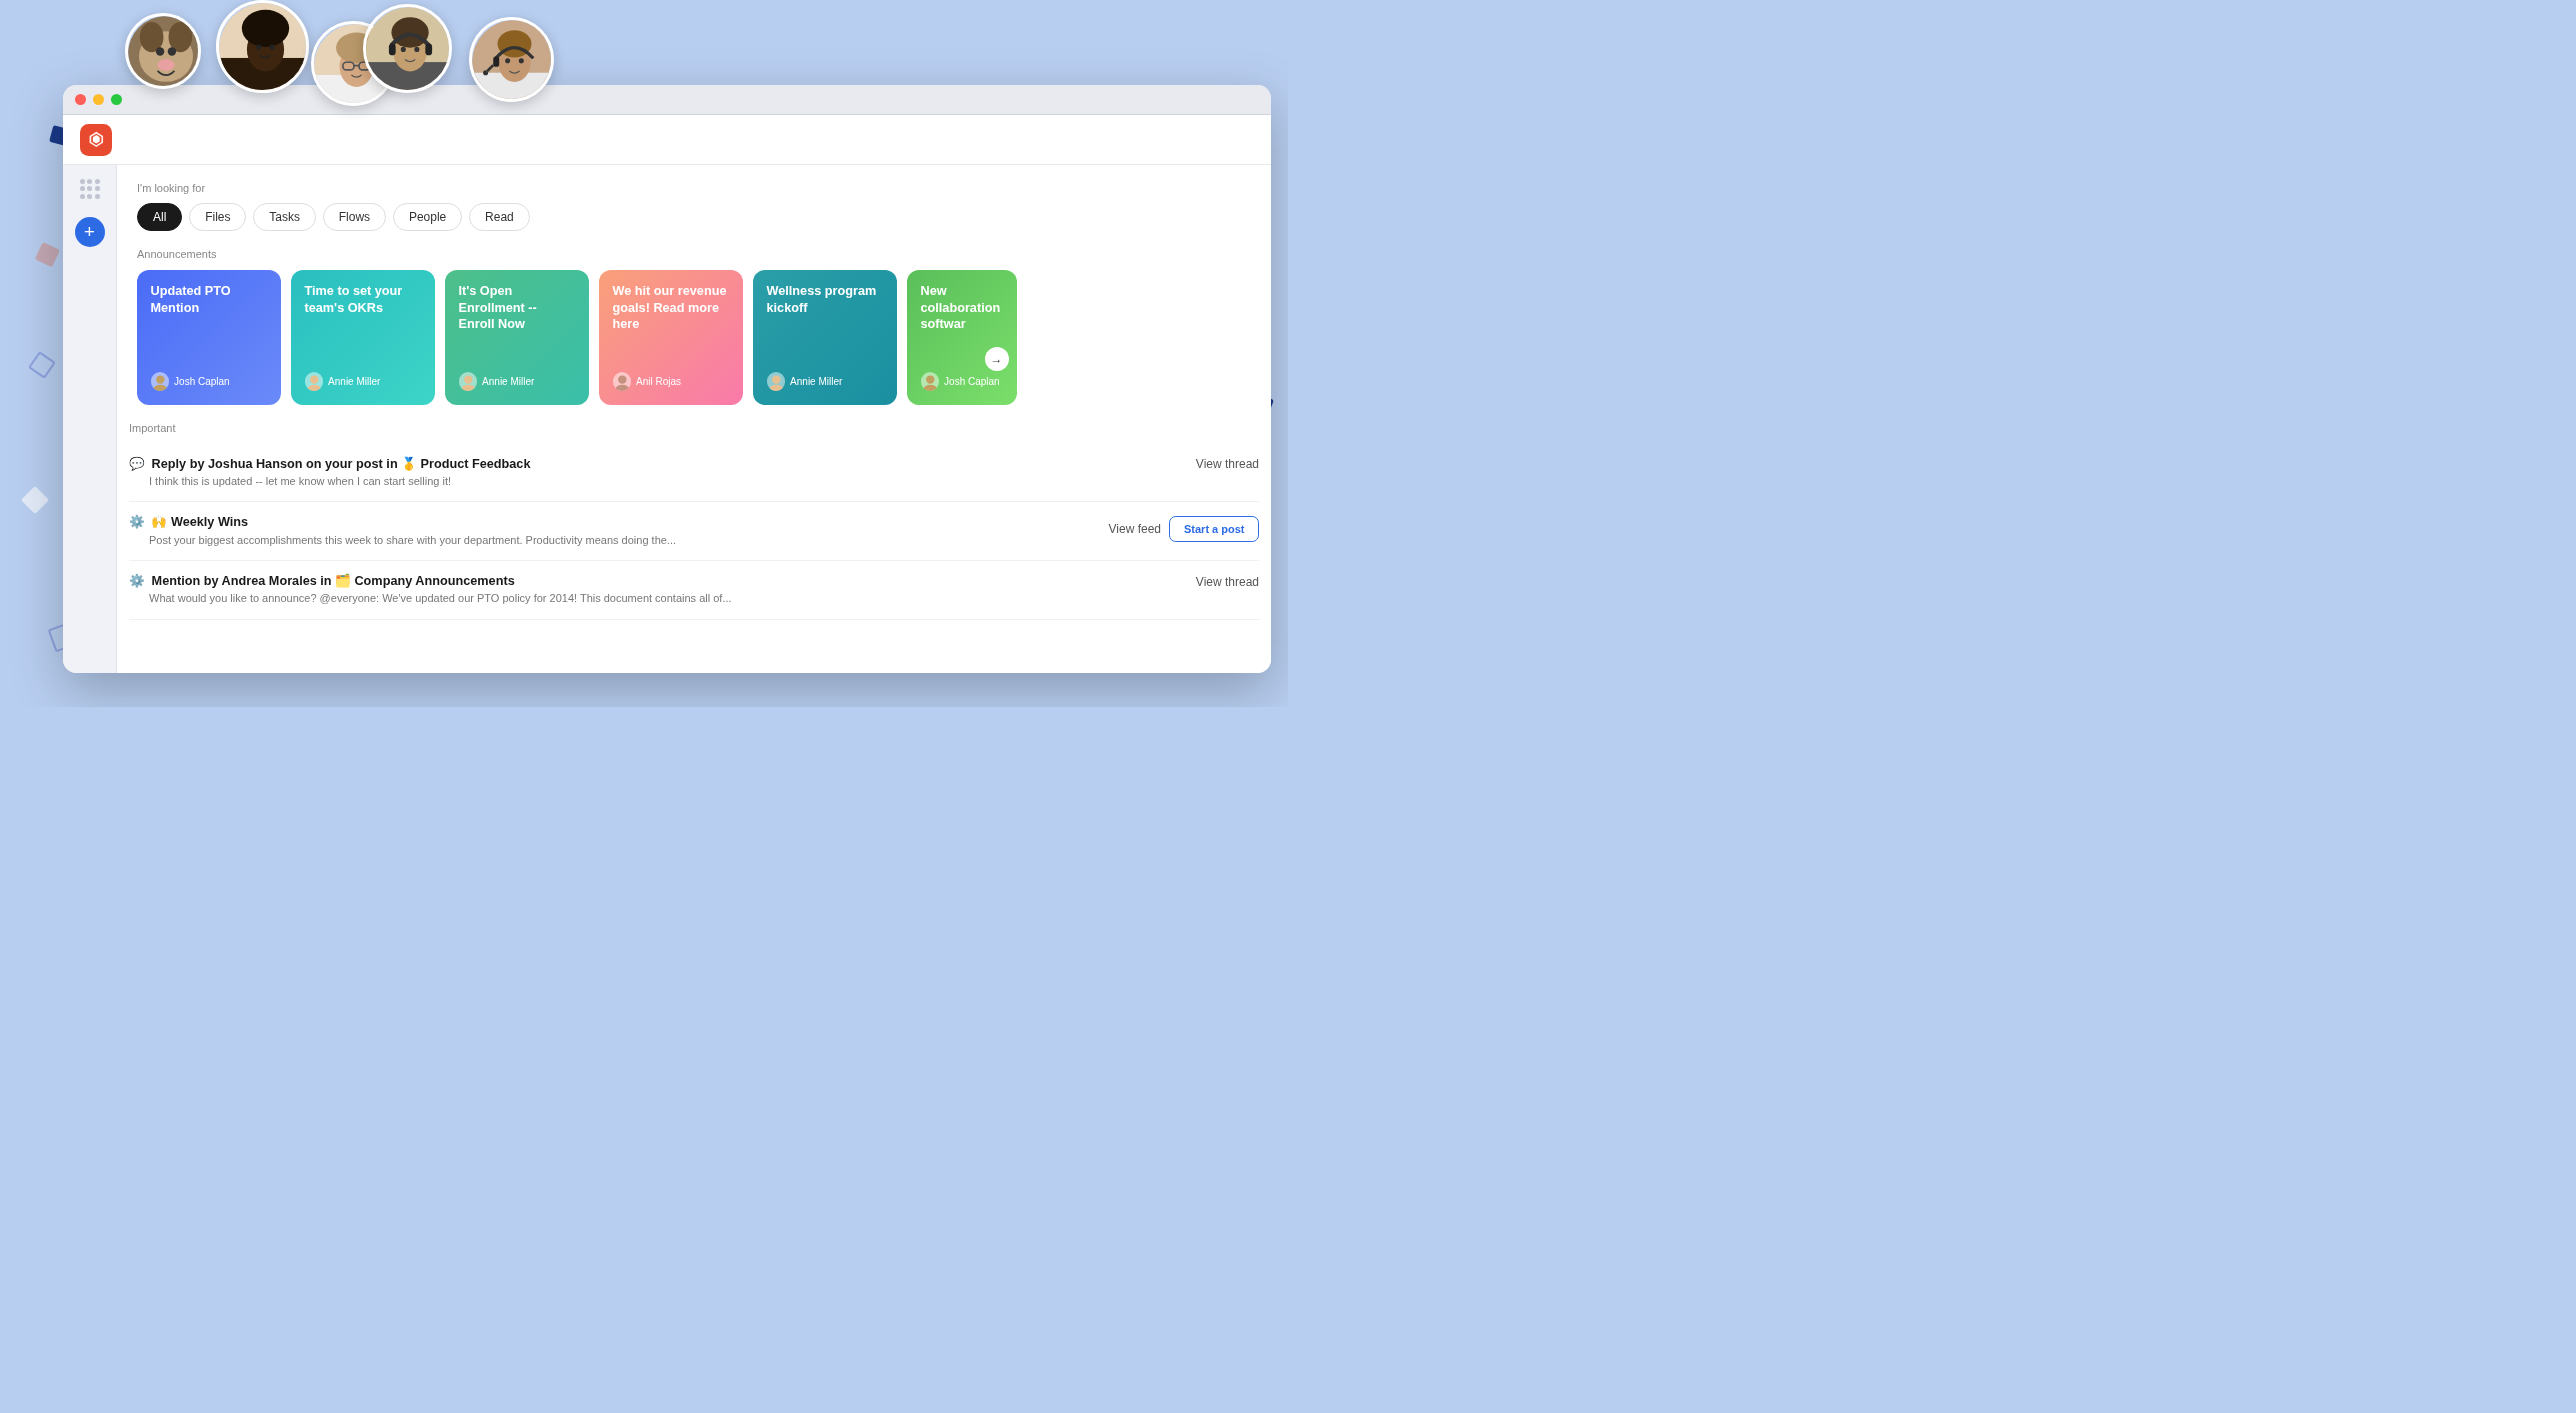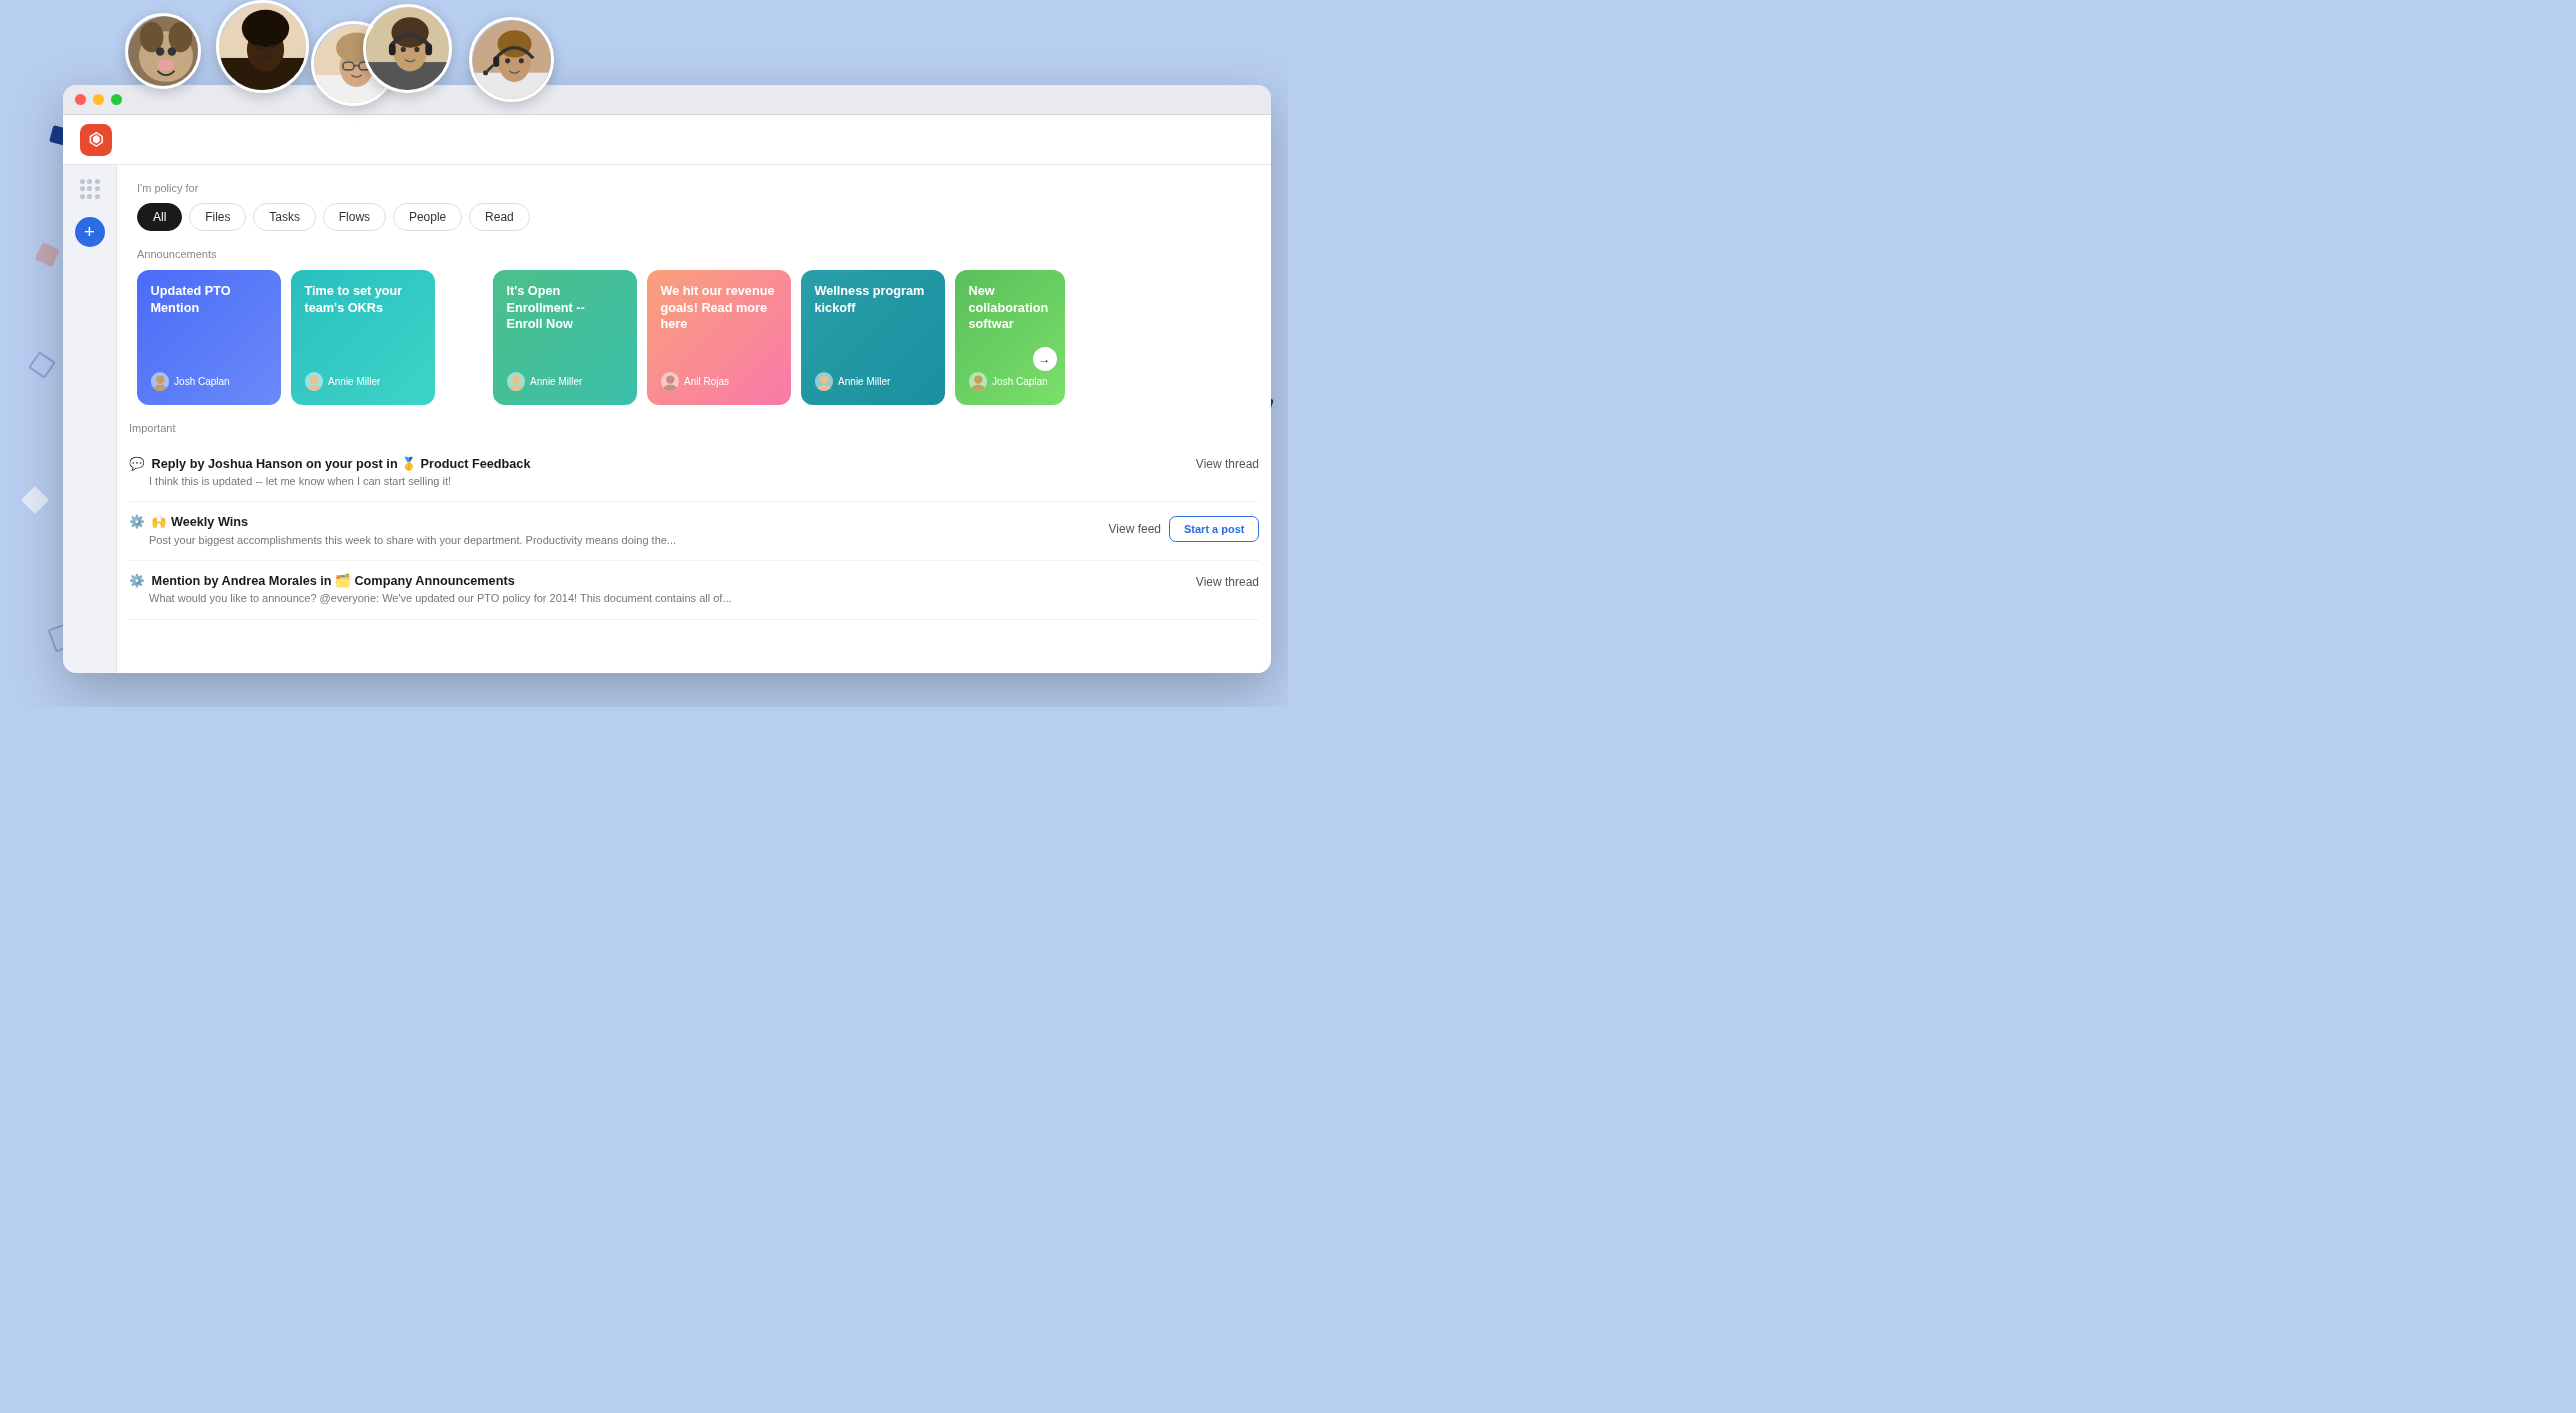--- a/index.html
+++ b/index.html
@@ -210,21 +210,21 @@
     .card-avatar {
       width: 18.6px; height: 18.6px; border-radius: 50%;
       background: rgba(255,255,255,0.5);
       overflow: hidden;
       flex-shrink: 0;
     }
 
     
     .card-blue { background: linear-gradient(135deg, #4a6cf7, #6b8af9); }
     .card-teal { background: linear-gradient(135deg, #2abfbf, #3dd4c8); }
-    .card-green-teal { background: linear-gradient(135deg, #4dbf8a, #3abfaa); margin-left: 48px; }
+    .card-green-teal { background: linear-gradient(135deg, #4dbf8a, #3abfaa); }
     .card-pink { background: linear-gradient(135deg, #f9a07a, #f97aaa); }
     .card-dark-teal { background: linear-gradient(135deg, #2a9fa8, #1a8fa0); }
     .card-green { background: linear-gradient(135deg, #5abf5a, #7adf6a); }
 
     .next-arrow {
       position: absolute;
       right: 8.5px;
       bottom: 34px;
       width: 24px; height: 24px;
       background: white;
@@ -492,21 +492,21 @@
         <div class="sidebar-dot"></div>
           <div class="sidebar-dot"></div>
           <div class="sidebar-dot"></div>
       </div>
       <button class="add-btn">+</button>
     </div>
 
     <div class="main-content">
 
       <div class="filters-section">
-        <div class="looking-for-label">I'm policy for</div>
+        <div class="looking-for-label">I'm looking for</div>
         <div class="filter-buttons">
           <button class="filter-btn active">All</button>
           <button class="filter-btn">Files</button>
           <button class="filter-btn">Tasks</button>
           <button class="filter-btn">Flows</button>
           <button class="filter-btn">People</button>
           <button class="filter-btn">Read</button>
         </div>
       </div>
 

